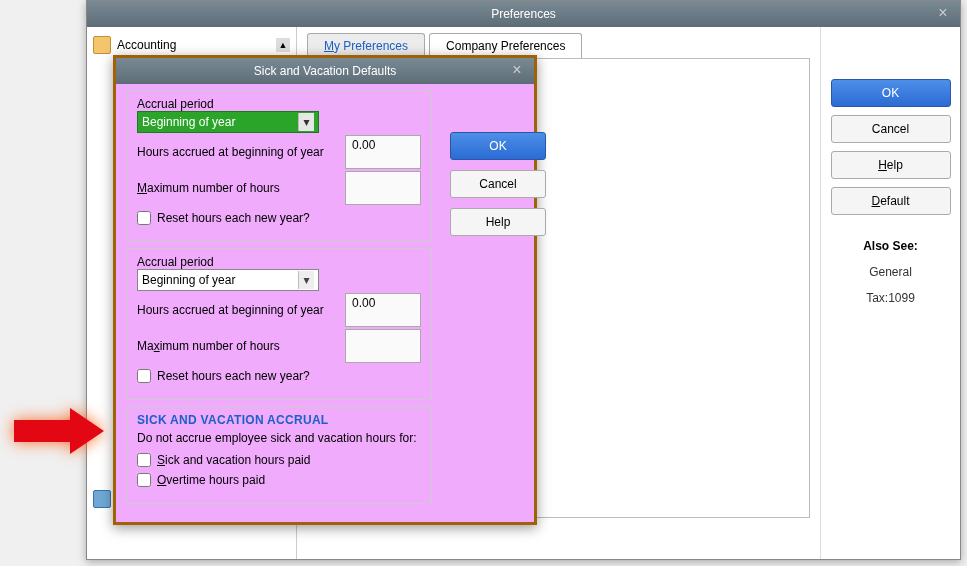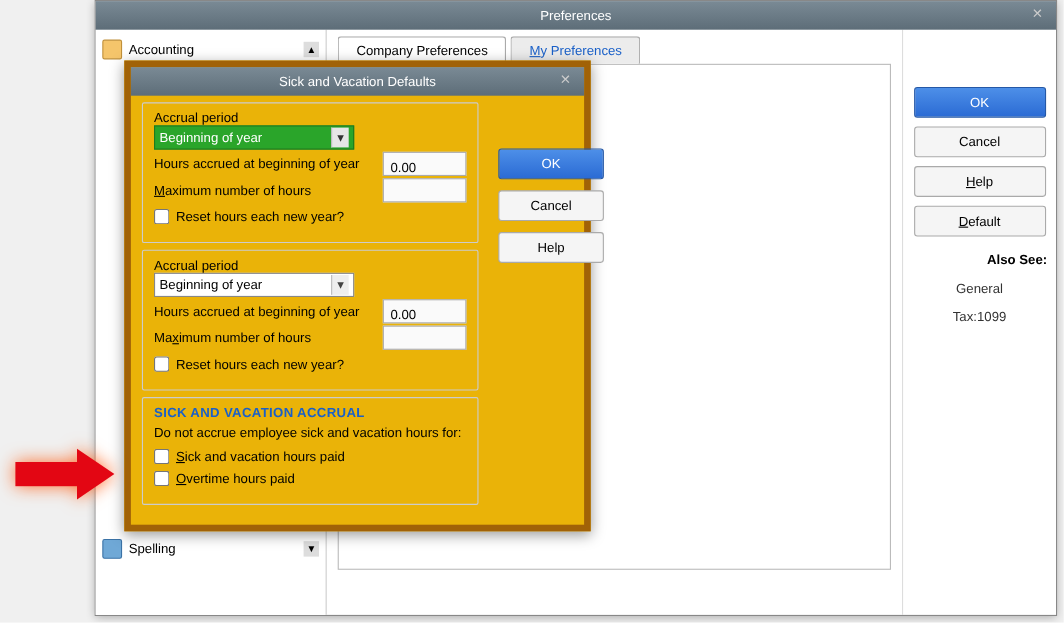--- a/index.html
+++ b/index.html
@@ -26,40 +26,40 @@
     .chk-row { display:flex; align-items:flex-end; gap:6px; margin:6px 0; }
     .chk { width:14px; height:14px; }
     .radio-row { display:flex; align-items:center; gap:8px; margin:10px 0;}
     .radio { width:13px; height:13px; }
     .emp-defaults { margin-top:14px; }
     .headers-row { margin-top:20px; }
 
     .pref-right { width:140px; padding:12px 8px; border-left:1px solid #ddd; }
     .right-btn { display:flex; align-items:center; justify-content:center; width:120px; height:28px; margin:0 auto 8px; border:1px solid #aaa; border-radius:3px; background:#f5f5f5; cursor:pointer;}
     .right-btn.primary { background: linear-gradient(#4d8fe8,#2b6bd4); color:#fff; border-color:#2558a6;margin-top:40px; }
-    .also-see { margin-top:14px; font-weight:bold; text-align:right;}
+    .also-see { margin-top:24px; font-weight:bold; text-align:center;}
     .also-link { text-align:center; margin-top:12px; color:#333; }
 
     
-    .sv-dialog { position:absolute; left:113px; top:55px; width:424px; background:#eab308; border:6px solid #a16207; box-shadow:0 3px 12px rgba(0,0,0,.4); z-index:10; }
+    .sv-dialog { position:absolute; left:113px; top:55px; width:424px; background:#f0abfc; border:3px solid #a16207; box-shadow:0 3px 12px rgba(0,0,0,.4); z-index:10; }
     .sv-titlebar { background: linear-gradient(#7a8a95,#5d6d78); height:26px; display:flex; align-items:center; justify-content:center; color:#fff; position:relative; font-size:13px;}
     .sv-close { position:absolute; right:8px; top:4px; width:18px; height:18px; color:#ccc; font-size:16px; line-height:16px; text-align:center; cursor:pointer;}
     .sv-body { display:flex; }
     .sv-left { flex:1; padding:6px 10px 12px 10px; }
     .sv-right { width:110px; padding:8px; }
     .sv-right .right-btn { width:96px; margin-bottom:10px;}
     .group { border:1px solid #ccc; border-radius:2px; margin-bottom:6px; padding:6px 10px 10px 10px; position:relative; }
     .group-title { color:#1a60c8; font-weight:bold; letter-spacing:.3px; margin-bottom:4px; }
     .field-row { display:flex; align-items:center; gap:8px; margin:2px 0; }
     .field-lab { width:200px; }
     .dd { width:182px; height:22px; border:1px solid #888; background:#fff; display:flex; align-items:center; justify-content:space-between; padding:0 4px; cursor:pointer;}
     .dd.green { background:#2aa52a; color:#fff; border-color:#1e7a1e;}
     .dd .caret { width:16px; height:18px; background:#eee; border-left:1px solid #bbb; display:flex; align-items:center; justify-content:center; color:#444;}
     .dd.green .caret { background:#e6e6e6; color:#333;}
-    .num-input { width:76px; height:22px; border:1px solid #aaa; background:#fafafa; padding:6px 6px; display:flex; align-items:flex-start; }
+    .num-input { width:76px; height:22px; border:1px solid #aaa; background:#fafafa; padding:16px 6px; display:flex; align-items:flex-end; }
     .accrual-note { margin:4px 0 8px 0; }
 
     
     .red-arrow { position:absolute; left:14px; top:408px; width:100px; height:46px; filter: drop-shadow(0 0 8px rgba(255,80,0,.8)); z-index:20; }
     .arrow-shape { position:relative; width:100%; height:100%; }
     .arrow-rect { position:absolute; left:0; top:12px; width:56px; height:22px; background:#e30613; }
     .arrow-head { position:absolute; left:56px; top:0; width:0; height:0; border-top:23px solid transparent; border-bottom:23px solid transparent; border-left:34px solid #e30613; }
 
     u { text-decoration: underline; }
   </style>
@@ -81,22 +81,22 @@
       <div style="height:430px"></div>
       <div class="pref-cat">
         <span class="ico" style="background:#6fa8d6;border-color:#3a72a6;"></span>
         <span>Spelling</span>
         <span style="margin-left:auto;width:14px;height:14px;background:#ddd;font-size:9px;text-align:center;line-height:14px;">▼</span>
       </div>
     </div>
 
     <div class="pref-center">
       <div class="tabs">
+        <div class="tab"><u>M</u><span>y Preferences</span></div>
         <div class="tab active"><span>Company Preferences</span></div>
-        <div class="tab"><u>M</u><span>y Preferences</span></div>
       </div>
       <div class="pref-content">
         <div class="set-prefs">SET PREFERENCES FOR</div>
         <div class="pref-btn-row">
           <div class="qb-btn" style="min-width:200px">
               <span><u>P</u>ay Stub &amp; Voucher Printing</span>
             </div>
         </div>
         <div class="pref-btn-row">
           <div class="qb-btn" style="min-width:200px">

